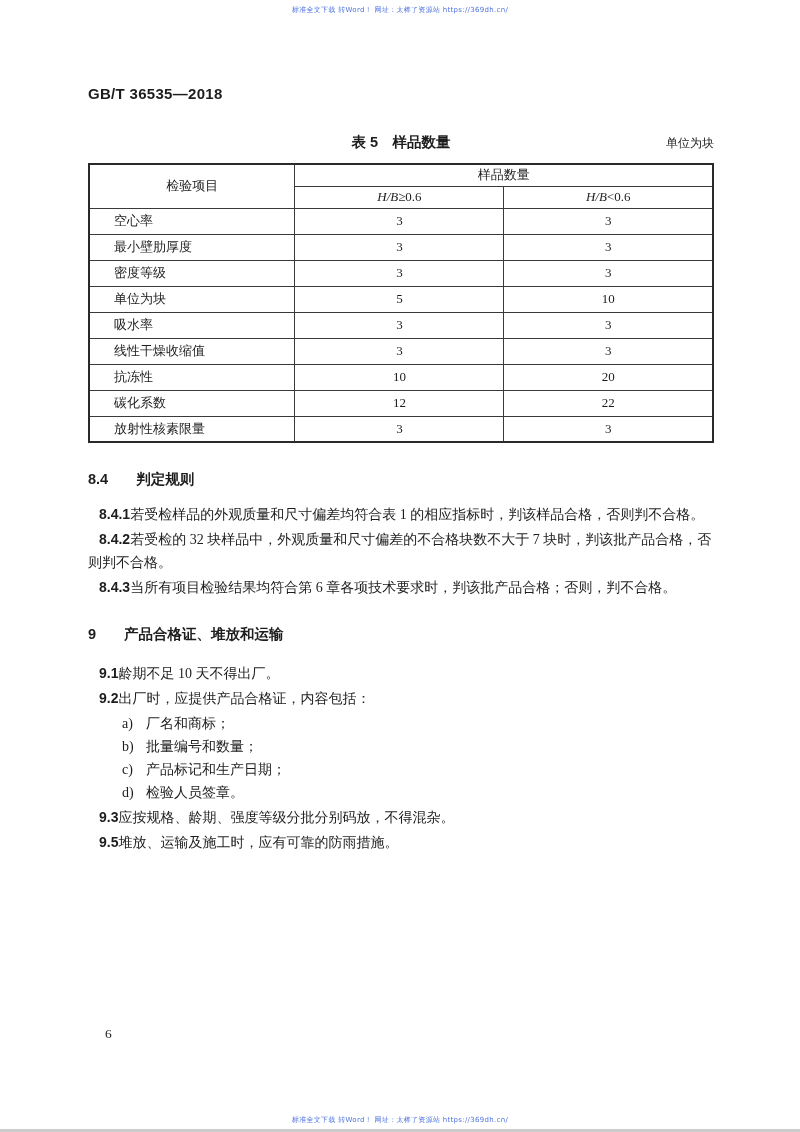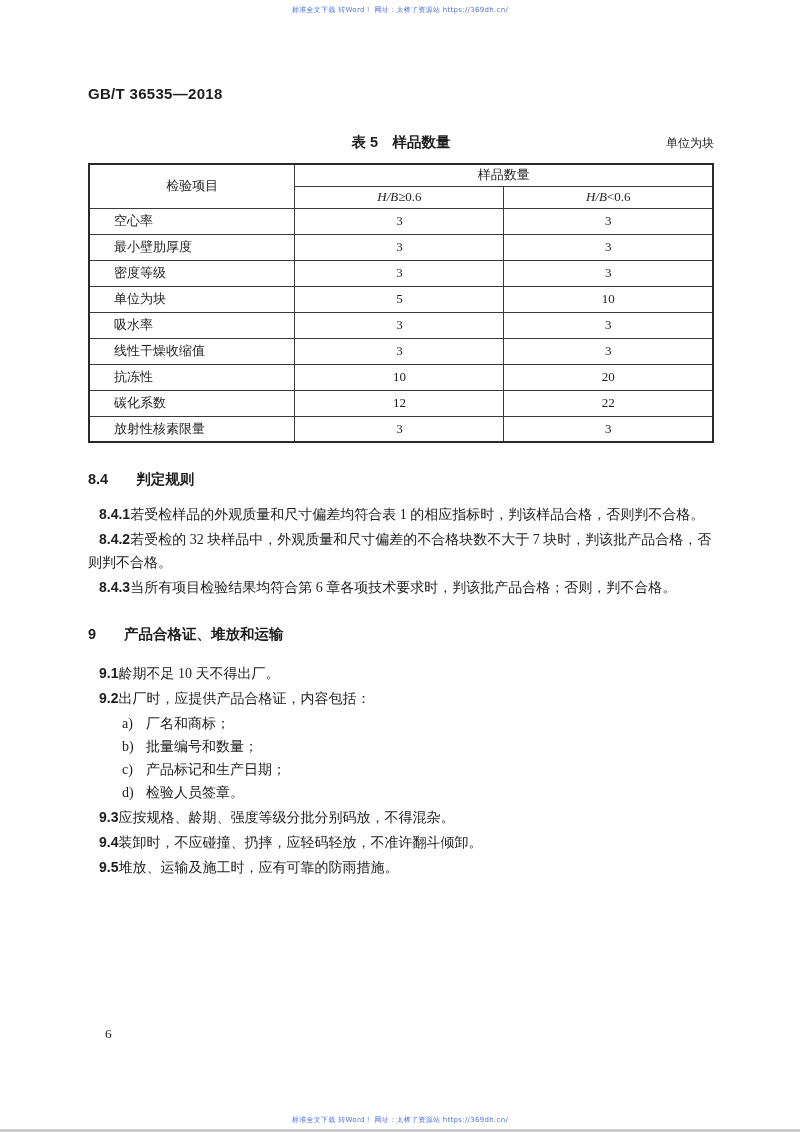--- a/index.html
+++ b/index.html
@@ -202,23 +202,20 @@
     </div>
     <div class="sub-item">
       <span class="marker">d)</span><span>检验人员签章。</span>
     </div>
   </div>
 
   <p class="clause-para">
     <span class="c-num">9.3</span><span>应按规格、龄期、强度等级分批分别码放，不得混杂。</span>
   </p>
   <p class="clause-para">
-    <span class="c-num">9.4</span><span>装卸时，不应碰撞、扔摔，应轻码轻放，不准许翻斗倾卸。</span>
-  </p>
-  <p class="clause-para">
     <span class="c-num">9.5</span><span>堆放、运输及施工时，应有可靠的防雨措施。</span>
   </p>
 
 </div>
 
 <div class="page-number">6</div>
 
 <div class="watermark wm-bottom">标准全文下载 转Word！ 网址：太棒了资源站 https://369dh.cn/</div>
 
 <div class="page-edge"></div>

